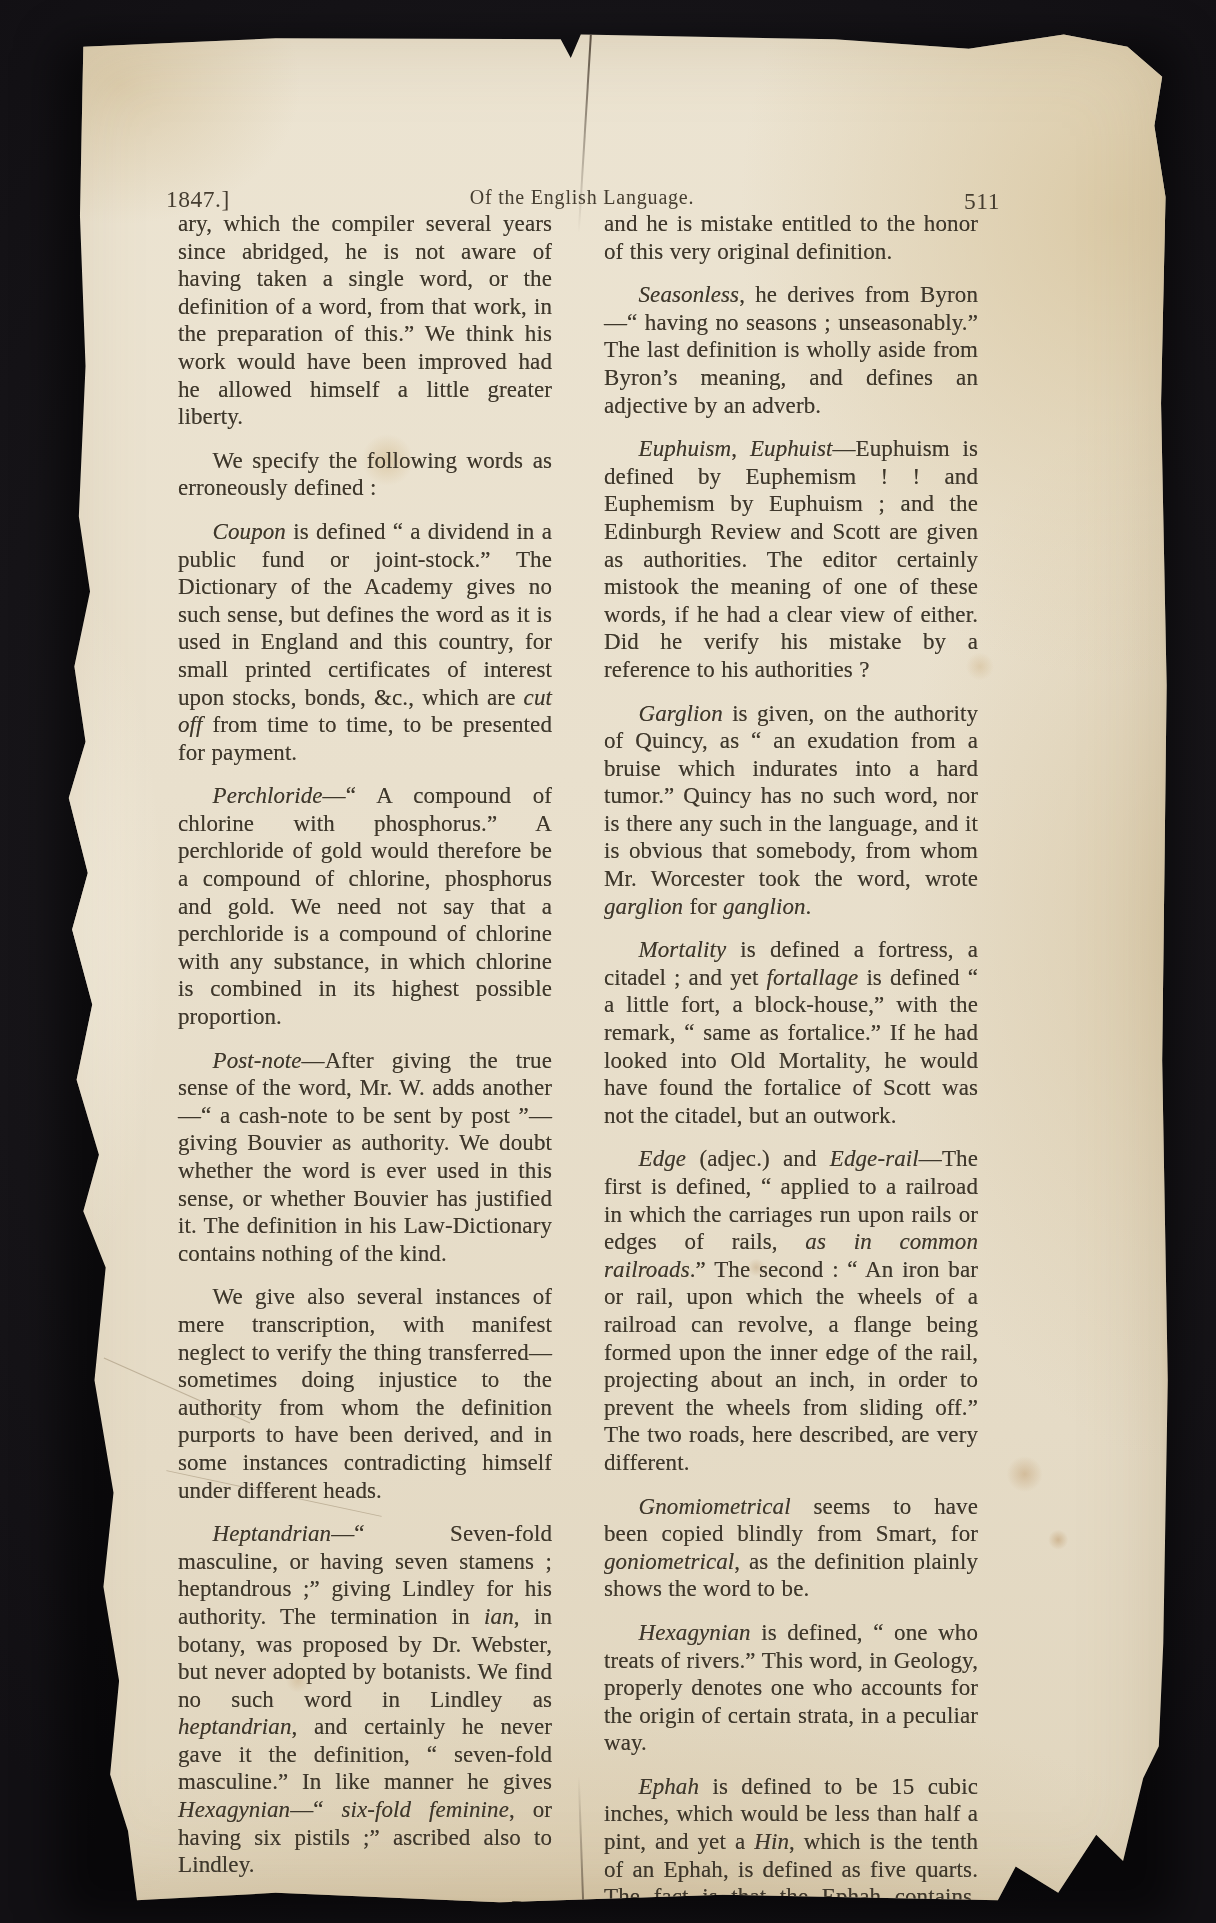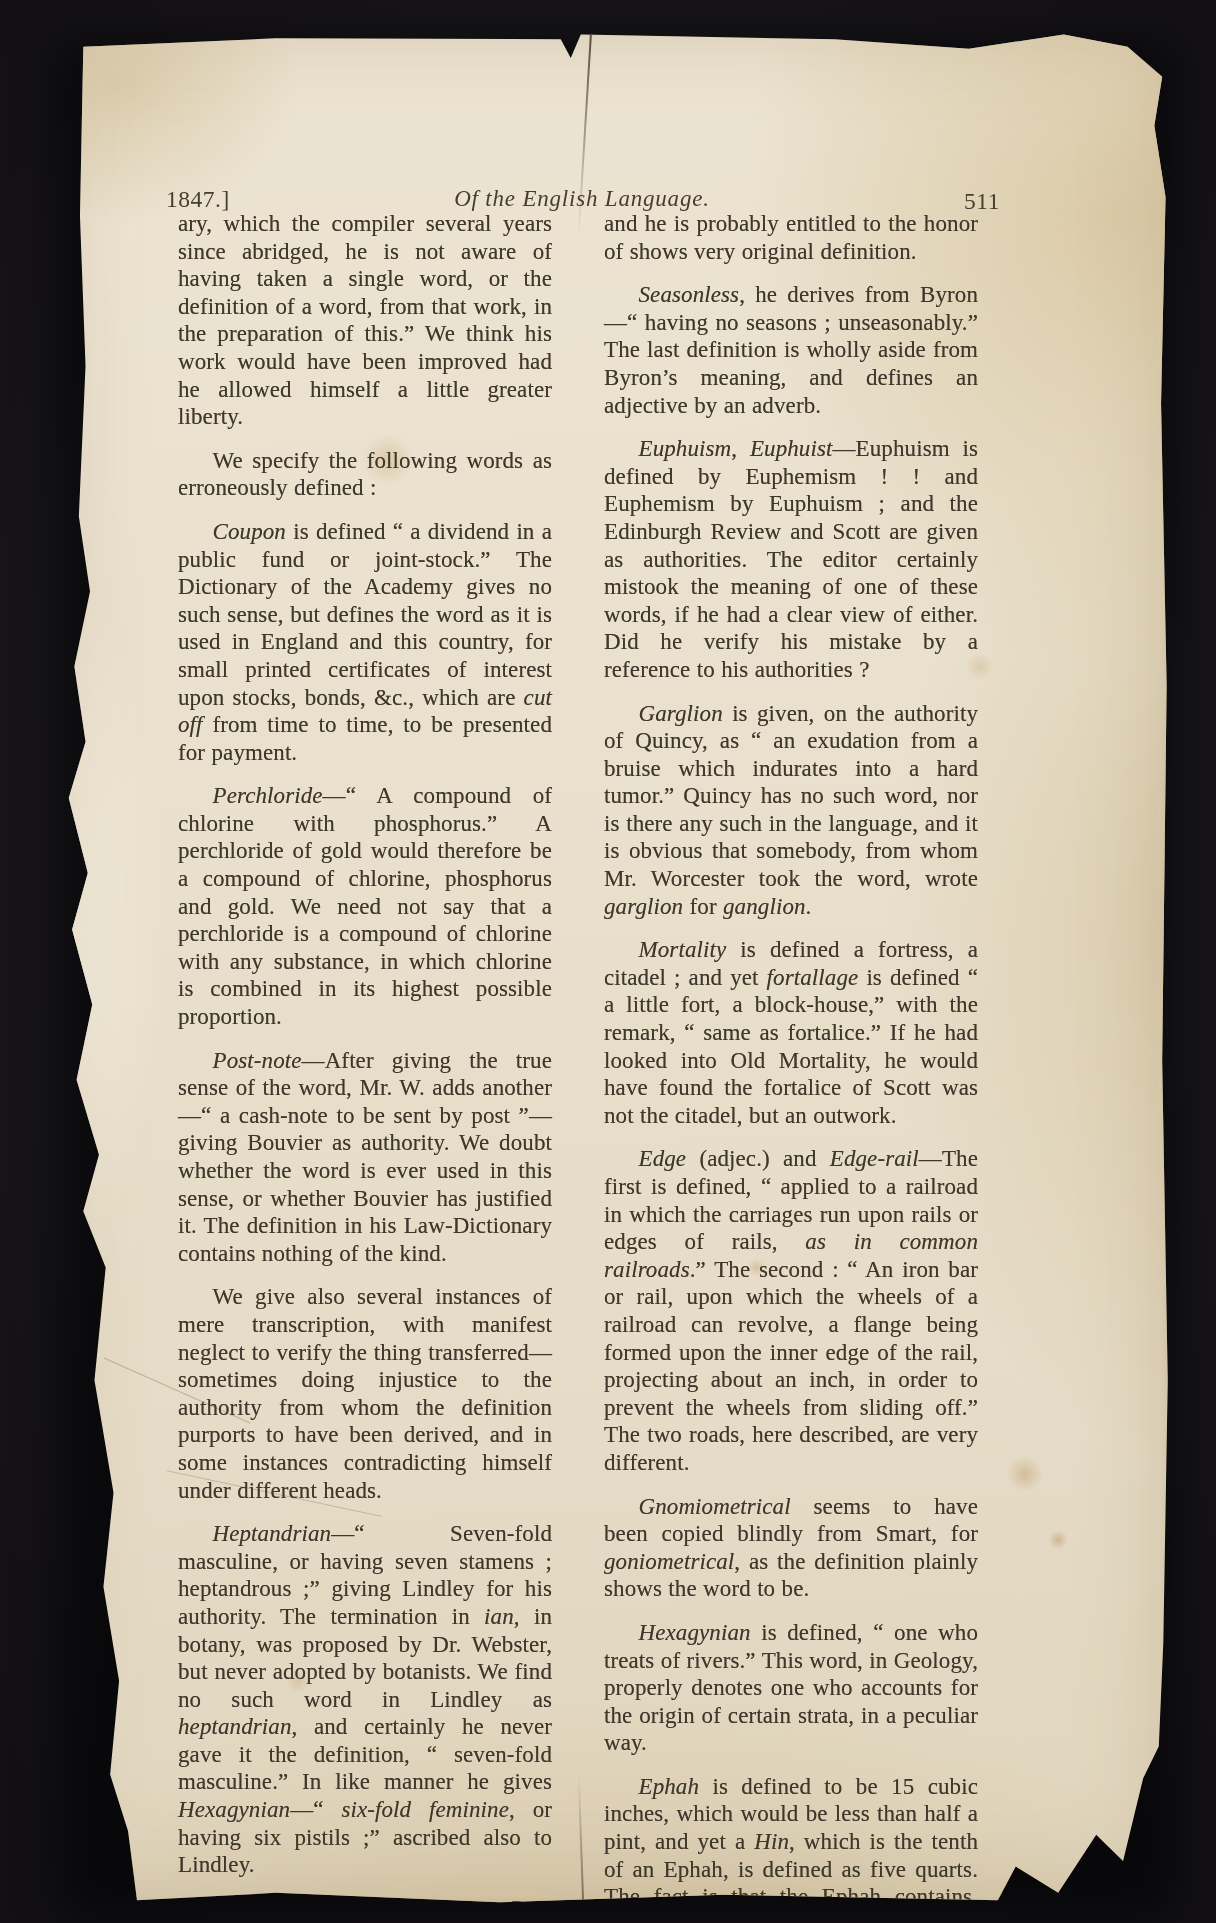--- a/index.html
+++ b/index.html
@@ -44,21 +44,21 @@
   .crack.top{left:47.6%;top:0;height:205px;transform:rotate(3.5deg);}
   .crack.bottom{left:47.2%;bottom:0;height:130px;background:linear-gradient(to top, rgba(62,50,38,.6), rgba(62,50,38,0));transform:rotate(-2deg);}
   .crease{position:absolute;height:1px;background:rgba(120,100,70,.35);}
   .crease.a{left:4%;top:72.5%;width:160px;transform:rotate(24deg);}
   .crease.b{left:10%;top:78%;width:220px;transform:rotate(12deg);}
   .header{
     position:absolute;left:112px;top:120px;width:836px;height:34px;
     font-size:23.5px;letter-spacing:.5px;color:#453d30;margin-top:38px;
   }
   .header .h-left{position:absolute;left:2px;top:0;}
-  .header .h-center{position:absolute;left:0;right:0;text-align:center;top:0;font-style:italic;font-size:23px;letter-spacing:.8px;}
+  .header .h-center{position:absolute;left:0;right:0;text-align:center;top:0;font-size:20px;letter-spacing:.8px;}
   .header .h-right{position:absolute;right:0;top:2px;}
 
   .col{
     position:absolute;top:166px;width:406px;
     font-size:23px;line-height:27.6px;text-align:justify;
     color:#3e372b;letter-spacing:.1px;word-spacing:.5px;
     text-shadow:0 0 .6px rgba(62,55,43,.55);
   }
   .col.left{left:110px;}
   .col.right{left:536px;}
@@ -90,21 +90,21 @@
         <p class="para"><i>Perchloride</i>—“ A compound of chlorine with phosphorus.”  A perchloride of gold would therefore be a compound of chlorine, phosphorus and gold.  We need not say that a perchloride is a compound of chlorine with any substance, in which chlorine is combined in its highest possible proportion.</p>
         <p class="para"><i>Post-note</i>—After giving the true sense of the word, Mr. W. adds another—“ a cash-note to be sent by post ”—giving Bouvier as authority.  We doubt whether the word is ever used in this sense, or whether Bouvier has justified it.  The definition in his Law-Dictionary contains nothing of the kind.</p>
         <p class="para">We give also several instances of mere transcription, with manifest neglect to verify the thing transferred—sometimes doing injustice to the authority from whom the definition purports to have been derived, and in some instances contradicting himself under different heads.</p>
         <p class="para"><i>Heptandrian</i>—“ Seven-fold masculine, or having seven stamens ; heptandrous ;” giving Lindley for his authority.  The termination in <i>ian</i>, in botany, was proposed by Dr. Webster, but never adopted by botanists.  We find no such word in Lindley as <i>heptandrian</i>, and certainly he never gave it the definition, “ seven-fold masculine.”  In like manner he gives <i>Hexagynian</i>—“ <i>six-fold feminine</i>, or having six pistils ;” ascribed also to Lindley.</p>
         <p class="para"><i>Hexandrian</i> is ascribed to Pen. Cyclopedia.  Hexandrous, and not Hexandrian, is given under the article Botany.</p>
         <p class="para"><i>Dodecandrian</i>, <i>Dodecagynian</i>, are given as “ twelve-fold masculine ” and “ twelve-fold feminine,” on the authority of Smart,</p>
     </div>
 
     <div class="col right">
 
-    <p class="para noindent">and he is probably entitled to the honor of shows very original definition.</p>
+    <p class="para noindent">and he is mistake entitled to the honor of this very original definition.</p>
         <p class="para"><i>Seasonless</i>, he derives from Byron—“ having no seasons ; unseasonably.”  The last definition is wholly aside from Byron’s meaning, and defines an adjective by an adverb.</p>
         <p class="para"><i>Euphuism</i>, <i>Euphuist</i>—Euphuism is defined by Euphemism ! ! and Euphemism by Euphuism ; and the Edinburgh Review and Scott are given as authorities.  The editor certainly mistook the meaning of one of these words, if he had a clear view of either.  Did he verify his mistake by a reference to his authorities ?</p>
         <p class="para"><i>Garglion</i> is given, on the authority of Quincy, as “ an exudation from a bruise which indurates into a hard tumor.”  Quincy has no such word, nor is there any such in the language, and it is obvious that somebody, from whom Mr. Worcester took the word, wrote <i>garglion</i> for <i>ganglion</i>.</p>
         <p class="para"><i>Mortality</i> is defined a fortress, a citadel ; and yet <i>fortallage</i> is defined “ a little fort, a block-house,” with the remark, “ same as fortalice.”  If he had looked into Old Mortality, he would have found the fortalice of Scott was not the citadel, but an outwork.</p>
         <p class="para"><i>Edge</i> (adjec.) and <i>Edge-rail</i>—The first is defined, “ applied to a railroad in which the carriages run upon rails or edges of rails, <i>as in common railroads</i>.”  The second : “ An iron bar or rail, upon which the wheels of a railroad can revolve, a flange being formed upon the inner edge of the rail, projecting about an inch, in order to prevent the wheels from sliding off.”  The two roads, here described, are very different.</p>
         <p class="para"><i>Gnomiometrical</i> seems to have been copied blindly from Smart, for <i>goniometrical</i>, as the definition plainly shows the word to be.</p>
         <p class="para"><i>Hexagynian</i> is defined, “ one who treats of rivers.”  This word, in Geology, properly denotes one who accounts for the origin of certain strata, in a peculiar way.</p>
         <p class="para"><i>Ephah</i> is defined to be 15 cubic inches, which would be less than half a pint, and yet a <i>Hin</i>, which is the tenth of an Ephah, is defined as five quarts.  The fact is that the Ephah contains, according to the lowest computation, nearly a bushel, and according to Gesenius, almost a bushel and a half, or 2,600 Paris inches.</p>
       </div>
   </div>

